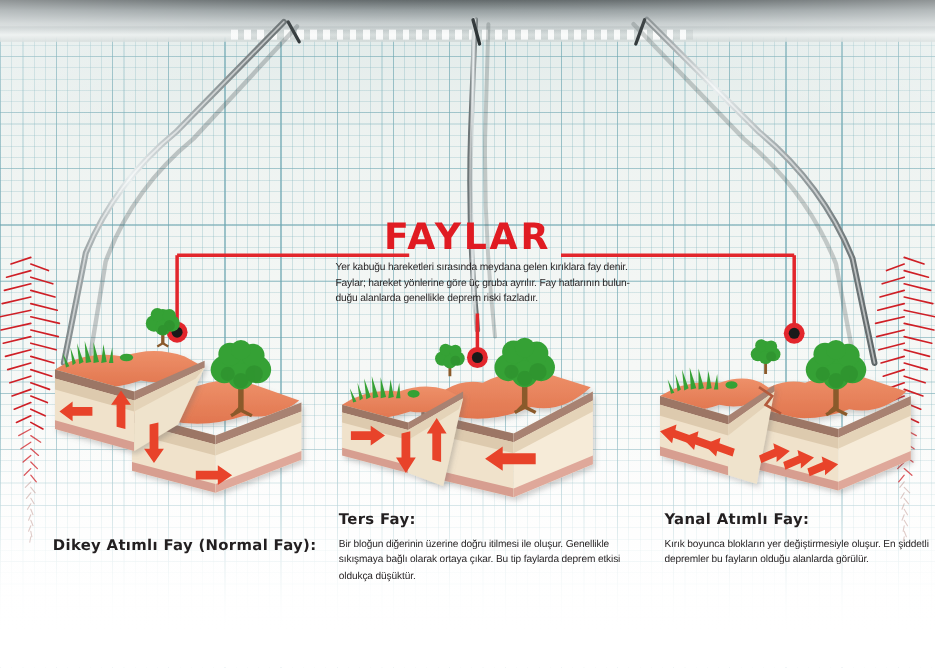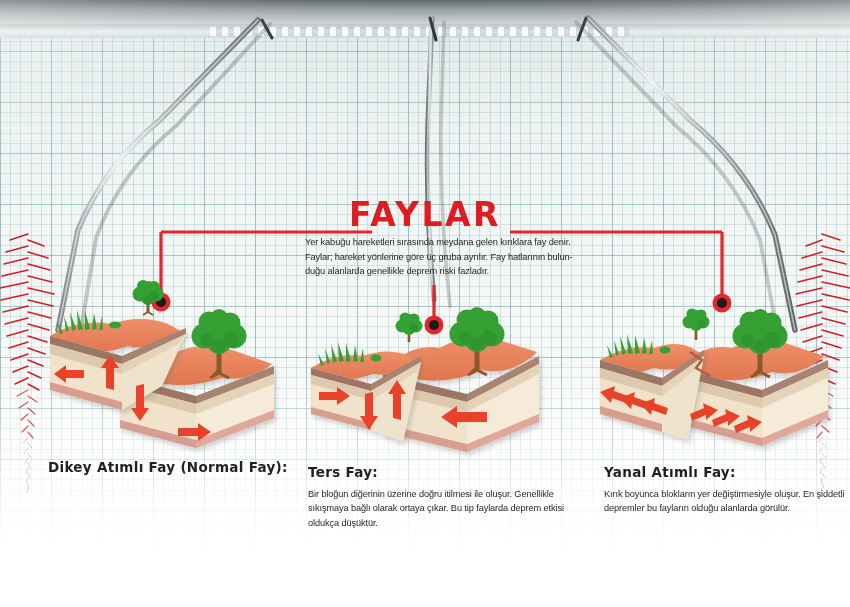--- a/index.html
+++ b/index.html
@@ -109,21 +109,21 @@
     letter-spacing: .3px;
     margin: 0 0 7px 0;
     white-space: nowrap;
   }
   .caption p {
     font-family: "Liberation Sans", sans-serif;
     font-size: 9.2px; line-height: 14.4px;
     color: #231f20; letter-spacing: -0.1px;
     margin: 0;
   }
-  .caption.c1 { left: 48px;  top: 459px; width: 250px; }
+  .caption.c1 { left: 48px;  top: 488px; width: 250px; }
   .caption.c2 { left: 308px; top: 464px; width: 256px; }
   .caption.c3 { left: 604px; top: 464px; width: 244px; }
 </style>
 </head>
 <body>
 
 <div id="stage">
 
   <div class="paper"></div>
   <div class="paper-top-strip"></div>

